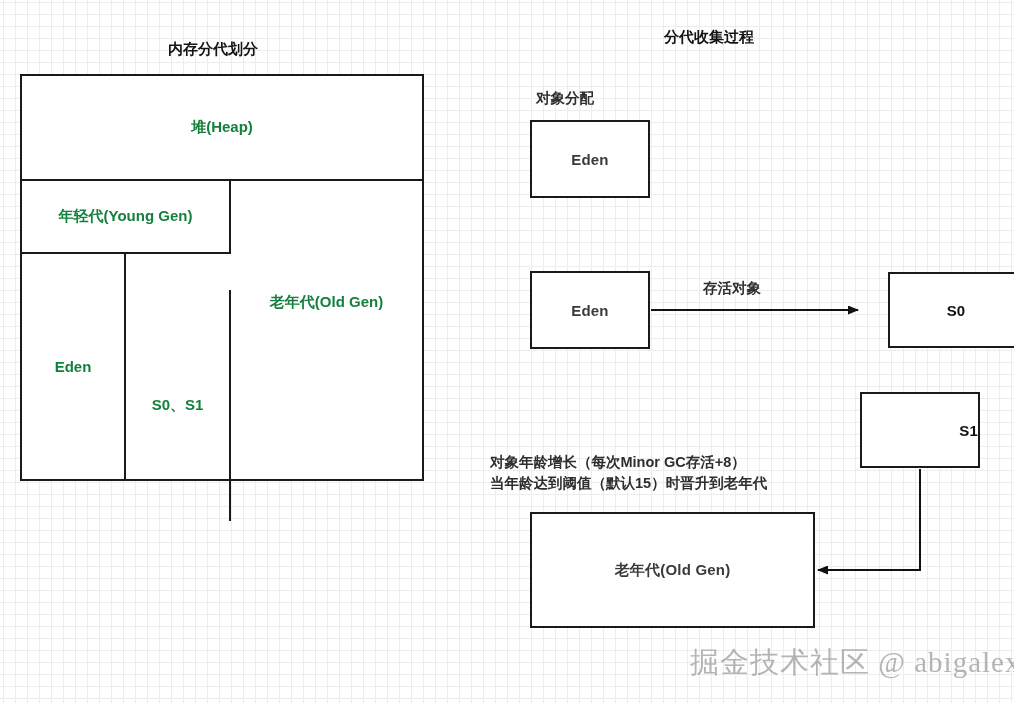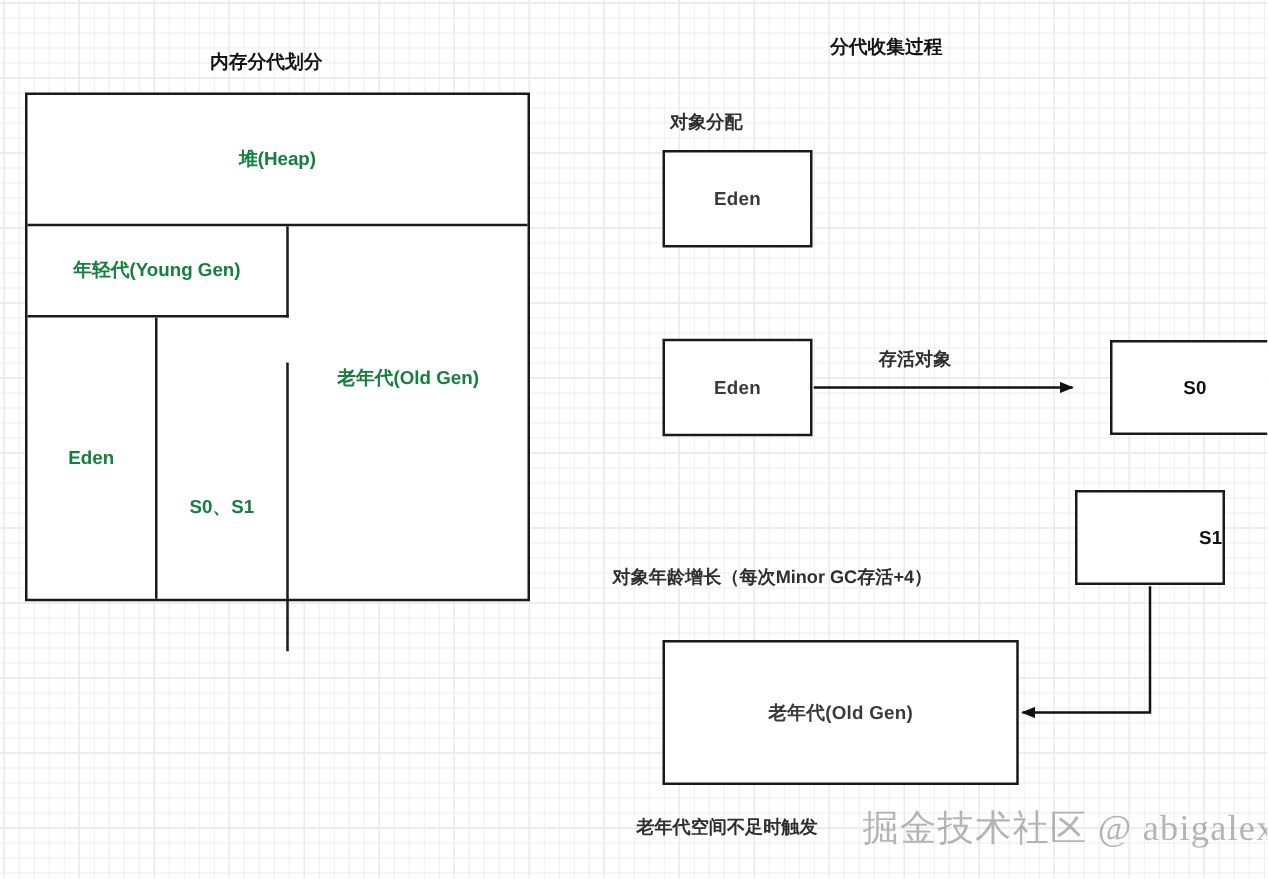--- a/index.html
+++ b/index.html
@@ -163,28 +163,28 @@
 
   <div class="node dark-label" style="left:888px; top:272px; width:136px; height:76px;align-items:center;">
     <span class="node-label">S0</span>
   </div>
 
   <div class="node dark-label" style="left:860px; top:392px; width:120px; height:76px;justify-content:flex-end;">
     <span class="node-label">S1</span>
   </div>
 
   <div class="anno" style="left:490px; top:452px;">
-    <div>对象年龄增长（每次Minor GC存活+4）</div>
+    <div>对象年龄增长（每次Minor GC存活+8）</div>
+    <div>当年龄达到阈值（默认15）时晋升到老年代</div>
   </div>
 
   <div class="node" style="left:530px; top:512px; width:285px; height:116px;">
     <span class="node-label">老年代(Old Gen)</span>
   </div>
 
-  <div class="anno" style="left:509px; top:652px;">老年代空间不足时触发</div>
 
   <svg class="links" viewBox="0 0 1014 703">
     <defs>
       <marker id="arrow-right" markerWidth="11" markerHeight="9" refX="10" refY="4.5" orient="auto" markerUnits="userSpaceOnUse">
         <path d="M0,0 L11,4.5 L0,9 z" fill="#111111"></path>
       </marker>
       <marker id="arrow-left" markerWidth="11" markerHeight="9" refX="10" refY="4.5" orient="auto" markerUnits="userSpaceOnUse">
         <path d="M0,0 L11,4.5 L0,9 z" fill="#111111"></path>
       </marker>
     </defs>

